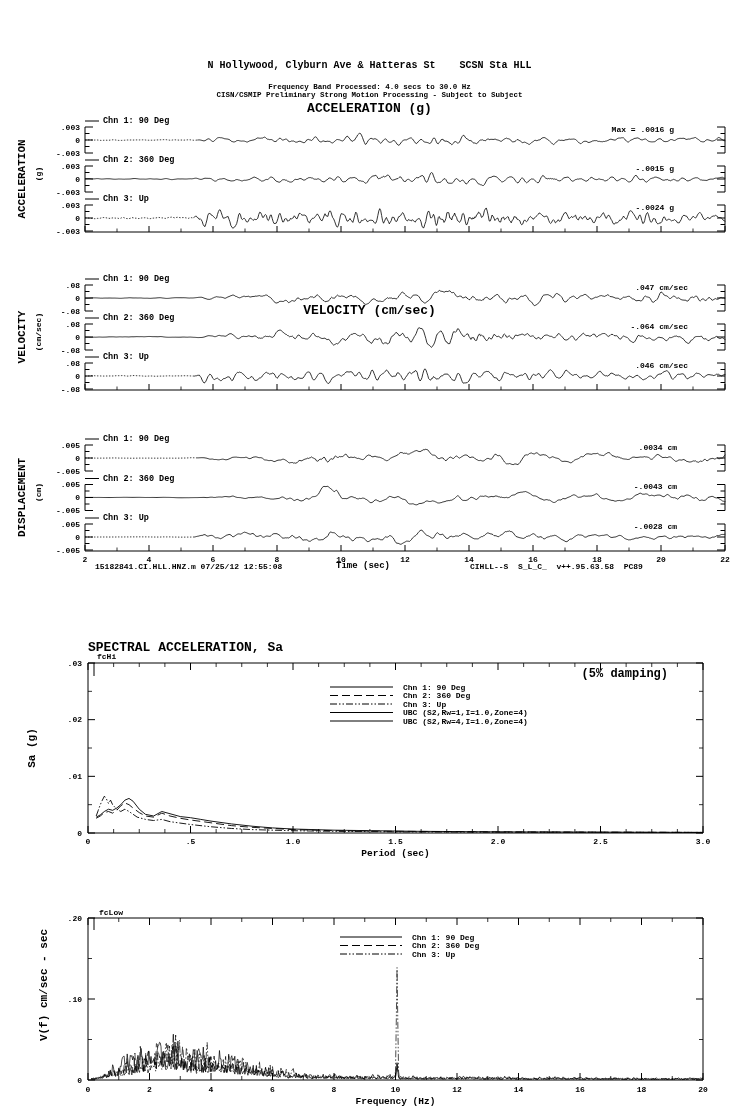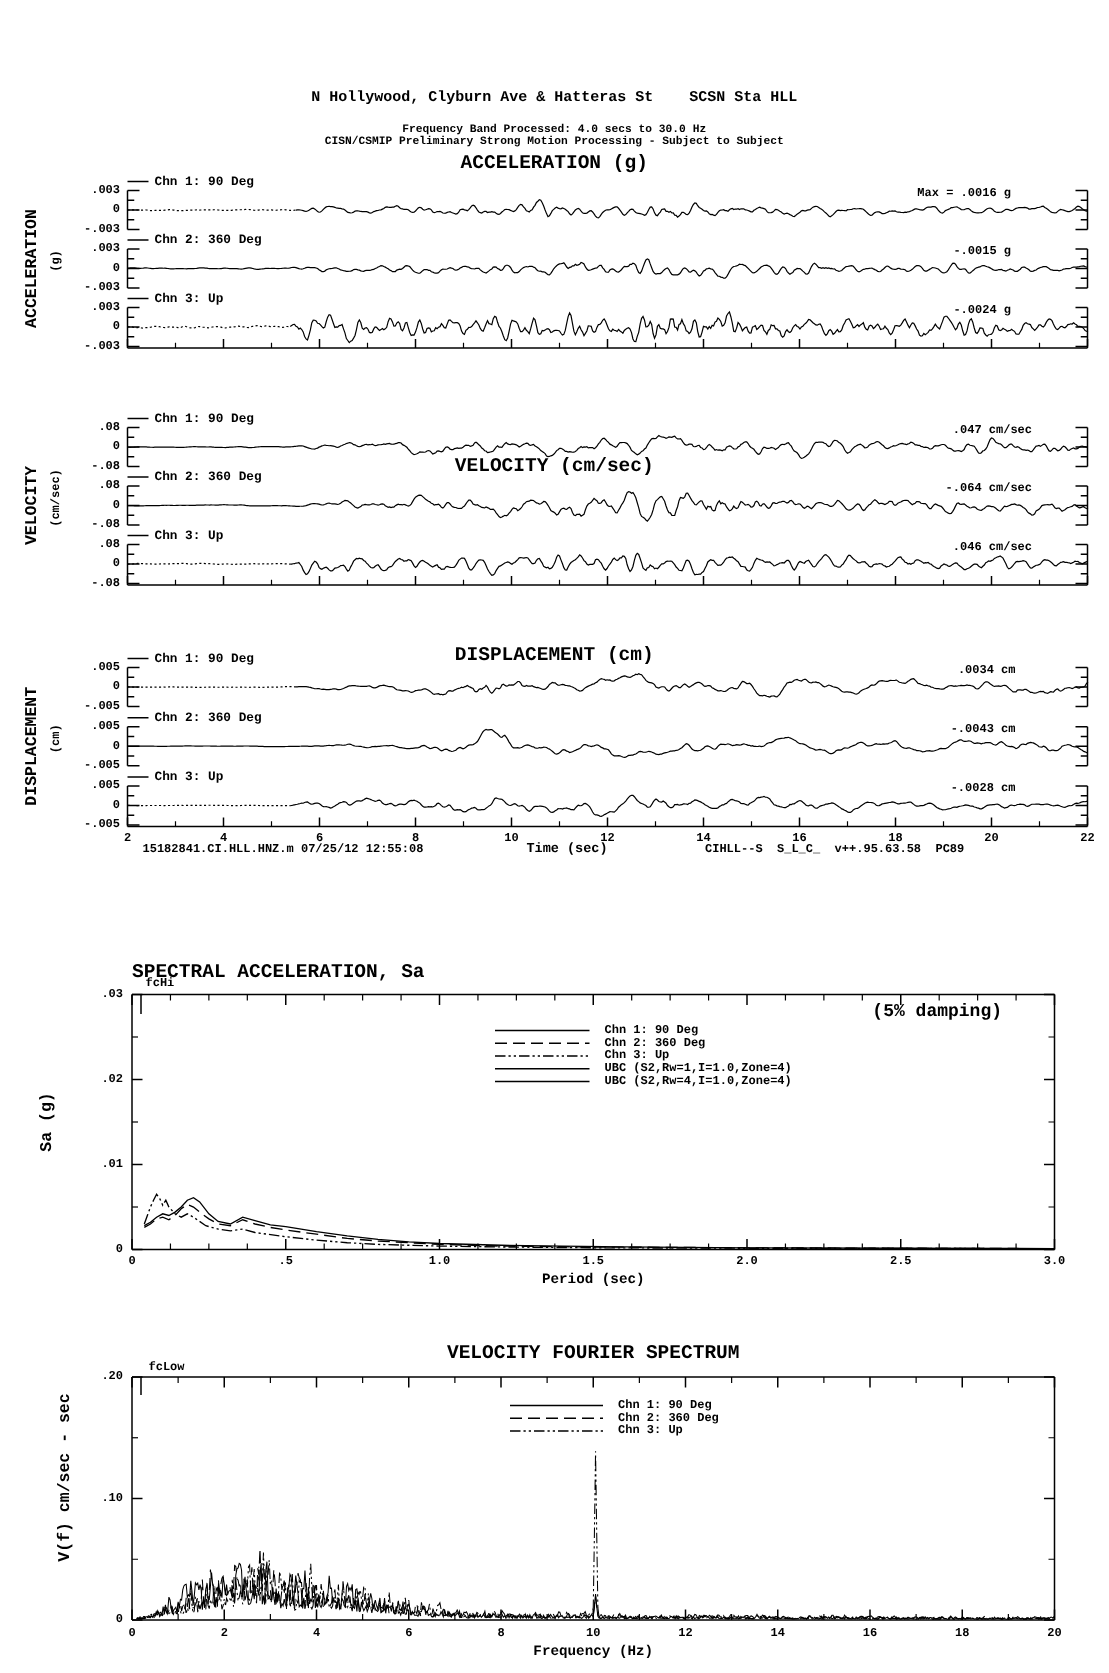--- a/index.html
+++ b/index.html
@@ -10,21 +10,21 @@
   .hdr1{top:61px;font-size:10px;}
   .hdr2{top:71px;font-size:13px;}
   .hdr3{top:84px;font-size:7.5px;}
   .hdr4{top:92px;font-size:7.5px;}
   .ptitle{font-size:13px;}
   .t-accel{top:102px;text-align:center;}
   .t-vel{top:266px;margin-top:38px;}
   .t-disp{top:430px;}
   .t-sa{top:641px;left:88px;width:615px;}
   .t-fourier{top:895px;left:88px;width:615px;text-align:center;}
-  .xlab-time{top:562px;left:336px;width:84px;text-align:center;font-size:9px;}
+  .xlab-time{top:562px;left:336px;width:84px;font-size:9px;}
   .foot{top:563px;font-size:8px;}
   .foot-l{left:95px;}
   .foot-r{left:470px;text-align:center;}
   svg.canvas{position:absolute;top:0;left:0;}
   svg text{font-family:"Liberation Mono","DejaVu Sans Mono",monospace;font-weight:bold;fill:#000;dominant-baseline:central;}
 </style>
 </head>
 <body>
 
 <div class="page">
@@ -474,21 +474,19 @@
       <path d="M91.08,1078.63L91.84,1078.85L92.61,1079.15L93.38,1077.91L94.15,1078.57L94.92,1078.79L95.69,1079.05L96.46,1078.29L97.23,1078.9L97.99,1078.62L98.76,1076.1L99.53,1078.25L100.3,1077.35L101.07,1077.56L101.84,1077.93L102.61,1076.03L103.38,1075.81L104.14,1077.66L104.91,1077.54L105.68,1074.82L106.45,1077.65L107.22,1076.03L107.99,1076.85L108.76,1075.63L109.53,1071.76L110.29,1071.64L111.06,1071.97L111.83,1075.78L112.6,1073.57L113.37,1074.84L114.14,1070.45L114.91,1075.45L115.68,1075.58L116.44,1073.48L117.21,1075.36L117.98,1075.93L118.75,1069.35L119.52,1069.74L120.29,1068.52L121.06,1074.09L121.83,1070.81L122.59,1070.15L123.36,1073.71L124.13,1065.1L124.9,1071.37L125.67,1063.55L126.44,1072.75L127.21,1070.58L127.98,1072.25L128.74,1071.83L129.51,1071.78L130.28,1069.43L131.05,1068.29L131.82,1064.49L132.59,1072.54L133.36,1070.29L134.13,1066.8L134.89,1053.04L135.66,1065.45L136.43,1072.02L137.2,1059.45L137.97,1055.29L138.74,1069.29L139.51,1060.85L140.28,1046.33L141.04,1052.24L141.81,1052.23L142.58,1069.4L143.35,1071.14L144.12,1058.77L144.89,1060.27L145.66,1053.46L146.43,1066.49L147.19,1056.24L147.96,1052.19L148.73,1050.92L149.5,1057.21L150.27,1060.93L151.04,1063.64L151.81,1062.86L152.57,1058.99L153.34,1058.56L154.11,1062.08L154.88,1064.64L155.65,1059.33L156.42,1043.64L157.19,1044.17L157.96,1052.68L158.73,1053.42L159.49,1057.63L160.26,1054.52L161.03,1066.58L161.8,1062.5L162.57,1052.31L163.34,1066.73L164.11,1063.82L164.88,1052.85L165.64,1066.43L166.41,1066.82L167.18,1051.99L167.95,1044.89L168.72,1063.03L169.49,1053L170.26,1065.18L171.03,1068.82L171.79,1045.55L172.56,1049.71L173.33,1032.23L174.1,1055.95L174.87,1060.81L175.64,1044.26L176.41,1048.89L177.18,1053L177.94,1058.07L178.71,1066.03L179.48,1065.37L180.25,1059.99L181.02,1069.44L181.79,1059.36L182.56,1046.21L183.33,1054.01L184.09,1069.69L184.86,1062.78L185.63,1064.1L186.4,1070.12L187.17,1067.02L187.94,1059.64L188.71,1057.05L189.48,1053.79L190.24,1060.35L191.01,1069.82L191.78,1058.2L192.55,1063.34L193.32,1068.64L194.09,1072.11L194.86,1064.47L195.63,1070.06L196.39,1072.6L197.16,1056.52L197.93,1056.26L198.7,1048.78L199.47,1051.87L200.24,1053.21L201.01,1062.92L201.78,1072.38L202.54,1064.11L203.31,1071.86L204.08,1068.66L204.85,1062.77L205.62,1067.82L206.39,1068.5L207.16,1071.18L207.93,1072.61L208.69,1070.52L209.46,1061.86L210.23,1056.67L211,1070.96L211.77,1065.59L212.54,1067.37L213.31,1063.74L214.08,1068.88L214.84,1066.29L215.61,1071.83L216.38,1068.51L217.15,1069.09L217.92,1064.94L218.69,1067.52L219.46,1070.4L220.23,1070.87L220.99,1072.12L221.76,1070.53L222.53,1062.72L223.3,1059.64L224.07,1071.97L224.84,1071.73L225.61,1064.01L226.38,1071.74L227.14,1072.3L227.91,1064.12L228.68,1054.2L229.45,1062.55L230.22,1071.52L230.99,1071.11L231.76,1065.81L232.53,1063.48L233.29,1071.76L234.06,1071.23L234.83,1074.08L235.6,1065.42L236.37,1069.88L237.14,1059.69L237.91,1059.21L238.68,1065.32L239.44,1073.95L240.21,1074.63L240.98,1073.56L241.75,1066.37L242.52,1070.38L243.29,1062.7L244.06,1068.97L244.83,1071.84L245.59,1068.39L246.36,1067.46L247.13,1071.61L247.9,1075.27L248.67,1071.24L249.44,1074.71L250.21,1072.34L250.98,1073.63L251.74,1074.32L252.51,1073.03L253.28,1068.55L254.05,1071.69L254.82,1071.66L255.59,1072.86L256.36,1068.46L257.13,1066.78L257.89,1071.03L258.66,1070.09L259.43,1076.08L260.2,1076.19L260.97,1076.23L261.74,1074.95L262.51,1074.22L263.27,1075.88L264.04,1075.57L264.81,1070.02L265.58,1075.37L266.35,1074.58L267.12,1076.78L267.89,1074.2L268.66,1076.71L269.43,1073.74L270.19,1071.04L270.96,1073.83L271.73,1076.05L272.5,1076.59L273.27,1075.95L274.04,1076.7L274.81,1075.78L275.58,1075.72L276.34,1075.01L277.11,1069.65L277.88,1068.9L278.65,1074.29L279.42,1075.02L280.19,1077.07L280.96,1076.69L281.73,1071.11L282.49,1072.69L283.26,1073.28L284.03,1076.75L284.8,1077.22L285.57,1077.04L286.34,1077.79L287.11,1077.8L287.88,1077.61L288.64,1077.72L289.41,1077.55L290.18,1075.23L290.95,1076.19L291.72,1076.77L292.49,1077.2L293.26,1077.4L294.02,1074.81L294.79,1074.75L295.56,1072.97L296.33,1073.62L297.1,1076.35L297.87,1076.43L298.64,1077.46L299.41,1074.25L300.18,1077.56L300.94,1078.09L301.71,1075.95L302.48,1076L303.25,1077.91L304.02,1078.01L304.79,1078.37L305.56,1076.34L306.33,1074.12L307.09,1078.32L307.86,1078.35L308.63,1075.05L309.4,1076.5L310.17,1077.13L310.94,1078.38L311.71,1078.57L312.48,1078.59L313.24,1076.06L314.01,1073.71L314.78,1073.84L315.55,1077.13L316.32,1078.25L317.09,1077.56L317.86,1077.17L318.63,1078.16L319.39,1077.27L320.16,1078.04L320.93,1078.21L321.7,1078.17L322.47,1077.6L323.24,1078.05L324.01,1078.39L324.77,1078.27L325.54,1078.13L326.31,1076.17L327.08,1078.24L327.85,1076.55L328.62,1076.05L329.39,1074.01L330.16,1075.12L330.93,1077.91L331.69,1078.08L332.46,1078.15L333.23,1078.08L334,1078.18L334.77,1077.33L335.54,1077.15L336.31,1077.63L337.08,1078.49L337.84,1076.81L338.61,1076.56L339.38,1075.99L340.15,1075.95L340.92,1078.4L341.69,1078.02L342.46,1075.43L343.23,1077.16L343.99,1078.55L344.76,1078.57L345.53,1077.35L346.3,1076.05L347.07,1076.88L347.84,1077.4L348.61,1078.89L349.38,1077.12L350.14,1075.86L350.91,1078.15L351.68,1078L352.45,1077.46L353.22,1078.14L353.99,1078.91L354.76,1077.26L355.53,1078.93L356.29,1078.92L357.06,1076.21L357.83,1078.67L358.6,1077.93L359.37,1077.4L360.14,1077.4L360.91,1074.55L361.68,1075.85L362.44,1077.07L363.21,1078.86L363.98,1078.84L364.75,1077.94L365.52,1077.84L366.29,1077.23L367.06,1078.58L367.83,1077.09L368.59,1075.45L369.36,1077.01L370.13,1079.03L370.9,1076.85L371.67,1076.51L372.44,1078.25L373.21,1078.26L373.98,1078.11L374.74,1078.05L375.51,1077.5L376.28,1078.71L377.05,1078.64L377.82,1077.18L378.59,1075.5L379.36,1076L380.13,1077.48L380.89,1077.44L381.66,1078.47L382.43,1078.08L383.2,1077.92L383.97,1078.64L384.74,1077.88L385.51,1078.47L386.28,1078.24L387.04,1075.72L387.81,1077.17L388.58,1078.92L389.35,1076.48L390.12,1078.04L390.89,1078.85L391.66,1077.4L392.43,1078.8L393.19,1077.67L393.96,1076.44L394.73,1076.27L395.5,1077.02L396.27,1071.73L397.04,1063.98L397.81,1071.03L398.58,1076.5L399.34,1077.61L400.11,1079.06L400.88,1078.87L401.65,1078.41L402.42,1078.36L403.19,1076.12L403.96,1077.48L404.73,1078.75L405.49,1077.29L406.26,1079.08L407.03,1078.13L407.8,1078.46L408.57,1077.6L409.34,1076.05L410.11,1077.51L410.88,1077.57L411.64,1077.66L412.41,1078.61L413.18,1078.79L413.95,1077.55L414.72,1077.65L415.49,1077.75L416.26,1079.09L417.03,1077.75L417.79,1078.46L418.56,1078.5L419.33,1078.5L420.1,1077.5L420.87,1078.19L421.64,1078.93L422.41,1078.95L423.18,1078.72L423.94,1079.02L424.71,1077.74L425.48,1077.4L426.25,1078.67L427.02,1078.91L427.79,1079.27L428.56,1077.71L429.33,1077.69L430.09,1078.73L430.86,1078.57L431.63,1079.01L432.4,1078.98L433.17,1077.56L433.94,1078.05L434.71,1077.92L435.48,1078.88L436.24,1078.34L437.01,1079.13L437.78,1078.94L438.55,1078.49L439.32,1078.43L440.09,1077.4L440.86,1077.53L441.63,1078.43L442.39,1078.88L443.16,1078.67L443.93,1077.99L444.7,1078.22L445.47,1078.87L446.24,1078.03L447.01,1078.68L447.78,1078.27L448.54,1078.23L449.31,1077.38L450.08,1079.24L450.85,1078.16L451.62,1077.5L452.39,1077.32L453.16,1078.47L453.93,1078.15L454.69,1076.59L455.46,1078.08L456.23,1079.05L457,1078.64L457.77,1078.21L458.54,1077.81L459.31,1078.72L460.08,1078.04L460.84,1077.58L461.61,1077.94L462.38,1078.78L463.15,1078.62L463.92,1079.02L464.69,1079.1L465.46,1079.07L466.23,1079.02L466.99,1077.64L467.76,1077.66L468.53,1078.65L469.3,1077.83L470.07,1077.18L470.84,1078.25L471.61,1079.15L472.38,1078.85L473.14,1078.79L473.91,1079.2L474.68,1079.15L475.45,1078.37L476.22,1078.54L476.99,1078.48L477.76,1078.27L478.53,1076.63L479.29,1076.84L480.06,1077.76L480.83,1079.17L481.6,1077.69L482.37,1076.97L483.14,1078.93L483.91,1079.28L484.68,1078.86L485.44,1079.16L486.21,1078.11L486.98,1076.69L487.75,1078.32L488.52,1079.15L489.29,1076.97L490.06,1078.02L490.83,1077.86L491.59,1078.6L492.36,1079.23L493.13,1078.88L493.9,1077.67L494.67,1079.15L495.44,1078.33L496.21,1078.9L496.98,1077.13L497.74,1077.01L498.51,1077L499.28,1078.47L500.05,1079.01L500.82,1079.06L501.59,1079.02L502.36,1079.1L503.13,1078.67L503.89,1078.66L504.66,1078.31L505.43,1077.76L506.2,1078.2L506.97,1077.69L507.74,1078.75L508.51,1078.65L509.28,1077.16L510.04,1077.51L510.81,1079.19L511.58,1079.22L512.35,1078.79L513.12,1077.9L513.89,1079.22L514.66,1078.19L515.42,1079.31L516.19,1079.06L516.96,1077.78L517.73,1077.65L518.5,1078.25L519.27,1078.43L520.04,1079.07L520.81,1079.12L521.58,1077.93L522.34,1078.84L523.11,1078.92L523.88,1079.09L524.65,1078.48L525.42,1078.73L526.19,1079.07L526.96,1079.07L527.73,1079.18L528.49,1079.27L529.26,1079.28L530.03,1078.99L530.8,1078.8L531.57,1077.68L532.34,1078.16L533.11,1079.16L533.88,1079.16L534.64,1078.11L535.41,1078.6L536.18,1079.24L536.95,1078.72L537.72,1079.29L538.49,1078.37L539.26,1079.14L540.03,1079.31L540.79,1078.83L541.56,1079.29L542.33,1079L543.1,1079.35L543.87,1078.79L544.64,1078.27L545.41,1079.27L546.17,1079.31L546.94,1078.84L547.71,1078.19L548.48,1079.04L549.25,1077.9L550.02,1078.68L550.79,1078.77L551.56,1077.88L552.33,1077.96L553.09,1078.45L553.86,1078.44L554.63,1079.07L555.4,1078.82L556.17,1078.08L556.94,1078.08L557.71,1077.48L558.48,1077.74L559.24,1078.68L560.01,1078.76L560.78,1079.27L561.55,1078.91L562.32,1078.87L563.09,1079.32L563.86,1078.27L564.63,1078.69L565.39,1078.91L566.16,1079.33L566.93,1079.08L567.7,1078.61L568.47,1078.05L569.24,1078.95L570.01,1079.07L570.78,1078.96L571.54,1079.01L572.31,1078.84L573.08,1079.31L573.85,1079.17L574.62,1078.82L575.39,1078.62L576.16,1079.08L576.92,1078.15L577.69,1079.12L578.46,1077.95L579.23,1078.91L580,1078.44L580.77,1079.21L581.54,1079.25L582.31,1078.88L583.08,1079.36L583.84,1079.34L584.61,1078.42L585.38,1077.89L586.15,1077.63L586.92,1077.84L587.69,1078.25L588.46,1079.14L589.23,1079.1L589.99,1079.25L590.76,1079.28L591.53,1079.33L592.3,1078.89L593.07,1079.12L593.84,1078.87L594.61,1077.97L595.38,1079.02L596.14,1078.86L596.91,1079.17L597.68,1078.05L598.45,1078.72L599.22,1078.6L599.99,1079.14L600.76,1078.98L601.53,1078.74L602.29,1078.75L603.06,1079.26L603.83,1078.98L604.6,1079.09L605.37,1079.35L606.14,1079.18L606.91,1079.06L607.68,1078.75L608.44,1078.52L609.21,1079.13L609.98,1079.3L610.75,1079.08L611.52,1078.87L612.29,1077.73L613.06,1078.54L613.83,1079.31L614.59,1078.72L615.36,1078.19L616.13,1078.26L616.9,1077.99L617.67,1078.86L618.44,1078.25L619.21,1078.92L619.98,1079.48L620.74,1078.24L621.51,1077.96L622.28,1079.26L623.05,1079.33L623.82,1079.12L624.59,1078.99L625.36,1079.23L626.13,1079.19L626.89,1079.14L627.66,1078.13L628.43,1079.26L629.2,1079.19L629.97,1079.17L630.74,1078.81L631.51,1078.98L632.28,1079.27L633.04,1078.22L633.81,1077.4L634.58,1078.3L635.35,1079.16L636.12,1079.48L636.89,1078.97L637.66,1078.23L638.43,1078.35L639.19,1079.46L639.96,1079.42L640.73,1078.93L641.5,1078.92L642.27,1079L643.04,1079.14L643.81,1079.46L644.58,1078.51L645.34,1079.25L646.11,1078.54L646.88,1078.92L647.65,1078.07L648.42,1078.55L649.19,1078.18L649.96,1079.22L650.73,1079.15L651.49,1079.51L652.26,1079.51L653.03,1078.55L653.8,1079.14L654.57,1079.3L655.34,1079.35L656.11,1079.34L656.88,1079.31L657.64,1078.89L658.41,1078.75L659.18,1078.45L659.95,1079.13L660.72,1079.4L661.49,1078.62L662.26,1078.98L663.03,1079.29L663.79,1079.15L664.56,1078.97L665.33,1078.81L666.1,1079.17L666.87,1078.87L667.64,1079.19L668.41,1079.03L669.18,1079.33L669.94,1079.35L670.71,1078.1L671.48,1078.9L672.25,1079.09L673.02,1078.5L673.79,1079.31L674.56,1079.51L675.33,1078.46L676.09,1078.77L676.86,1078.71L677.63,1078.66L678.4,1079.14L679.17,1079.11L679.94,1078.68L680.71,1078.92L681.48,1079.34L682.24,1079.4L683.01,1079.4L683.78,1079.12L684.55,1079.46L685.32,1078.47L686.09,1079.14L686.86,1079.35L687.63,1078.99L688.39,1079.36L689.16,1079.35L689.93,1079.02L690.7,1078.83L691.47,1077.63L692.24,1078.8L693.01,1079.22L693.78,1079.06L694.54,1079.49L695.31,1078.62L696.08,1078.75L696.85,1078.9L697.62,1078.95L698.39,1078.77L699.16,1079.07L699.93,1079.35L700.69,1079.05L701.46,1079.04L702.23,1078.33L703,1078.51" fill="none" stroke="#000" stroke-width="0.7" stroke-dasharray="8,4"></path>
       <path d="M91.08,1079.2L91.84,1078.96L92.61,1078.54L93.38,1079.11L94.15,1079.13L94.92,1079.2L95.69,1077.71L96.46,1077.75L97.23,1078.66L97.99,1078.98L98.76,1077.21L99.53,1077.18L100.3,1076.29L101.07,1076.27L101.84,1078.13L102.61,1078.47L103.38,1077.47L104.14,1076.47L104.91,1073.92L105.68,1076.95L106.45,1076.48L107.22,1078.09L107.99,1077.79L108.76,1076.03L109.53,1074.11L110.29,1069.94L111.06,1074.15L111.83,1076.97L112.6,1075.79L113.37,1075.18L114.14,1073.25L114.91,1071.6L115.68,1077.04L116.44,1076.28L117.21,1073.51L117.98,1074.89L118.75,1076.33L119.52,1069.98L120.29,1074.29L121.06,1076.38L121.83,1076.17L122.59,1074.53L123.36,1070.42L124.13,1076.16L124.9,1072.07L125.67,1074.11L126.44,1069.35L127.21,1058.35L127.98,1070.12L128.74,1075.48L129.51,1073.95L130.28,1064.42L131.05,1066.53L131.82,1074.88L132.59,1067.33L133.36,1072.81L134.13,1070.32L134.89,1067.13L135.66,1070.48L136.43,1069.68L137.2,1072.86L137.97,1062.24L138.74,1070.39L139.51,1072.39L140.28,1066.26L141.04,1069.31L141.81,1069.68L142.58,1058.87L143.35,1069.53L144.12,1072.09L144.89,1071.68L145.66,1061.28L146.43,1058.89L147.19,1066.05L147.96,1072.86L148.73,1070.66L149.5,1066.09L150.27,1070.94L151.04,1065.56L151.81,1067.38L152.57,1065.46L153.34,1066.12L154.11,1067.96L154.88,1052.53L155.65,1071.16L156.42,1067.5L157.19,1052.99L157.96,1060.51L158.73,1067.4L159.49,1064.89L160.26,1061.03L161.03,1063.08L161.8,1069.54L162.57,1067.52L163.34,1057.27L164.11,1053.44L164.88,1058.35L165.64,1044.65L166.41,1043.4L167.18,1061.87L167.95,1061.35L168.72,1054.08L169.49,1046.07L170.26,1061.95L171.03,1065.46L171.79,1057.4L172.56,1044.31L173.33,1067.21L174.1,1056.19L174.87,1054L175.64,1035.04L176.41,1054.87L177.18,1069.41L177.94,1047.01L178.71,1049.79L179.48,1040.11L180.25,1056.68L181.02,1053.69L181.79,1064.01L182.56,1060.6L183.33,1064.41L184.09,1067.8L184.86,1065.26L185.63,1062.55L186.4,1047.64L187.17,1051.65L187.94,1060.13L188.71,1055.77L189.48,1062.46L190.24,1054.09L191.01,1072.74L191.78,1062.25L192.55,1055.57L193.32,1071.29L194.09,1053.49L194.86,1049.4L195.63,1066.93L196.39,1073.32L197.16,1073.01L197.93,1067.3L198.7,1069.06L199.47,1053.64L200.24,1055.09L201.01,1054.88L201.78,1070.98L202.54,1065.28L203.31,1072.59L204.08,1055.44L204.85,1063.48L205.62,1072.06L206.39,1051.55L207.16,1042.57L207.93,1059.51L208.69,1068.04L209.46,1058.5L210.23,1065.66L211,1056.71L211.77,1071.68L212.54,1065.92L213.31,1065.72L214.08,1056.05L214.84,1062.48L215.61,1064.38L216.38,1065.67L217.15,1068.41L217.92,1068.41L218.69,1063.06L219.46,1071.84L220.23,1070.18L220.99,1068.74L221.76,1063.63L222.53,1065.56L223.3,1064.93L224.07,1072.85L224.84,1065.86L225.61,1056.43L226.38,1071.87L227.14,1072.49L227.91,1067.23L228.68,1055.87L229.45,1063.5L230.22,1068.44L230.99,1065.6L231.76,1071.31L232.53,1069.48L233.29,1064.38L234.06,1071.66L234.83,1068.41L235.6,1067.66L236.37,1069.52L237.14,1061.59L237.91,1068.11L238.68,1061.58L239.44,1062.76L240.21,1059.83L240.98,1066.09L241.75,1065.31L242.52,1057.37L243.29,1057.96L244.06,1067.72L244.83,1070.76L245.59,1062.24L246.36,1071.02L247.13,1072.87L247.9,1069.21L248.67,1071.99L249.44,1069.07L250.21,1073.83L250.98,1073.42L251.74,1073.23L252.51,1070.84L253.28,1067.85L254.05,1074.74L254.82,1074.38L255.59,1068.52L256.36,1073.02L257.13,1071.14L257.89,1071.16L258.66,1072.23L259.43,1061.33L260.2,1070.74L260.97,1071.02L261.74,1068.24L262.51,1073.46L263.27,1074.19L264.04,1074.07L264.81,1071.28L265.58,1067.81L266.35,1068.32L267.12,1073.21L267.89,1071.72L268.66,1075.87L269.43,1071.3L270.19,1065.24L270.96,1073.1L271.73,1073.66L272.5,1066.65L273.27,1073.87L274.04,1076.24L274.81,1074.25L275.58,1075.43L276.34,1074.58L277.11,1074.4L277.88,1075.75L278.65,1070.88L279.42,1074.54L280.19,1076.73L280.96,1068.16L281.73,1072.22L282.49,1070.1L283.26,1073.89L284.03,1074.53L284.8,1074.43L285.57,1073.01L286.34,1069.31L287.11,1075.68L287.88,1077.32L288.64,1072.37L289.41,1074.95L290.18,1077.44L290.95,1074.26L291.72,1070.3L292.49,1069.88L293.26,1068.55L294.02,1072.7L294.79,1074.54L295.56,1077.51L296.33,1076.86L297.1,1077.08L297.87,1077.76L298.64,1073.94L299.41,1077.32L300.18,1077.06L300.94,1075.64L301.71,1078.09L302.48,1074.26L303.25,1077.11L304.02,1076.65L304.79,1075.26L305.56,1075.91L306.33,1075.64L307.09,1074.33L307.86,1076.94L308.63,1078.23L309.4,1077.73L310.17,1077.36L310.94,1078.23L311.71,1077.73L312.48,1077.26L313.24,1076.66L314.01,1077.62L314.78,1077.78L315.55,1078.12L316.32,1077.22L317.09,1075L317.86,1074.94L318.63,1075.49L319.39,1077.52L320.16,1076.41L320.93,1075.85L321.7,1077.33L322.47,1076.4L323.24,1074.2L324.01,1078.16L324.77,1078.27L325.54,1074.87L326.31,1078.43L327.08,1076.4L327.85,1077.94L328.62,1075.71L329.39,1077.89L330.16,1078.14L330.93,1077.9L331.69,1075.62L332.46,1077.02L333.23,1076.24L334,1074.9L334.77,1076.33L335.54,1078.21L336.31,1077.3L337.08,1077.82L337.84,1075.63L338.61,1076.25L339.38,1078.57L340.15,1077.66L340.92,1076.01L341.69,1078.81L342.46,1077.04L343.23,1078.44L343.99,1076.49L344.76,1078.44L345.53,1076.9L346.3,1076.49L347.07,1077.72L347.84,1078.11L348.61,1078.38L349.38,1076.51L350.14,1076.44L350.91,1078.08L351.68,1077.23L352.45,1077.75L353.22,1078.09L353.99,1077.18L354.76,1078.75L355.53,1077.93L356.29,1076.78L357.06,1076.23L357.83,1076.95L358.6,1078.68L359.37,1078.33L360.14,1078.57L360.91,1077.21L361.68,1078.04L362.44,1078.36L363.21,1078.53L363.98,1078.08L364.75,1076.96L365.52,1077.69L366.29,1078.58L367.06,1078.22L367.83,1078.87L368.59,1078.32L369.36,1077.62L370.13,1077.35L370.9,1077.32L371.67,1076.73L372.44,1074.62L373.21,1074.78L373.98,1077.2L374.74,1078.31L375.51,1078.15L376.28,1078.57L377.05,1077.3L377.82,1074.63L378.59,1074.26L379.36,1077.2L380.13,1078.58L380.89,1077.93L381.66,1078.22L382.43,1076.24L383.2,1075.69L383.97,1077.42L384.74,1077.79L385.51,1077.44L386.28,1078.48L387.04,1076.88L387.81,1076.02L388.58,1075.73L389.35,1075.51L390.12,1074.41L390.89,1076.68L391.66,1078.48L392.43,1076.72L393.19,1075.66L393.96,1076.89L394.73,1075.91L395.5,1071.63L396.27,1022.71L397.04,967.57L397.81,1022.16L398.58,1071.77L399.34,1077.8L400.11,1078.65L400.88,1078.82L401.65,1078.68L402.42,1077.65L403.19,1076.98L403.96,1077.28L404.73,1077.1L405.49,1076.71L406.26,1077.37L407.03,1078.16L407.8,1078.52L408.57,1078.94L409.34,1078.21L410.11,1078.74L410.88,1078.95L411.64,1077.06L412.41,1076.35L413.18,1078.37L413.95,1078.51L414.72,1077.92L415.49,1078.42L416.26,1078.55L417.03,1076.79L417.79,1079.03L418.56,1078.9L419.33,1078.49L420.1,1078.35L420.87,1078.01L421.64,1077.77L422.41,1078.14L423.18,1078.67L423.94,1077.29L424.71,1078.59L425.48,1077.3L426.25,1078.48L427.02,1078.25L427.79,1078.79L428.56,1078.93L429.33,1078.15L430.09,1077.1L430.86,1077.17L431.63,1078.79L432.4,1079.17L433.17,1079.01L433.94,1078.53L434.71,1077.68L435.48,1077.77L436.24,1077.74L437.01,1078.6L437.78,1078.87L438.55,1077.77L439.32,1077.88L440.09,1078.56L440.86,1076.7L441.63,1078.3L442.39,1078.69L443.16,1076.91L443.93,1078.34L444.7,1078.8L445.47,1077.17L446.24,1077.2L447.01,1077.5L447.78,1079.22L448.54,1078.55L449.31,1078.26L450.08,1078.48L450.85,1077.19L451.62,1078.72L452.39,1079.22L453.16,1078.22L453.93,1078.37L454.69,1078.48L455.46,1078.6L456.23,1079.2L457,1078.69L457.77,1078.39L458.54,1078.76L459.31,1078.58L460.08,1077.91L460.84,1078.85L461.61,1079.15L462.38,1077.98L463.15,1079.17L463.92,1078.58L464.69,1078.32L465.46,1078.89L466.23,1077.17L466.99,1078.28L467.76,1078.85L468.53,1079.11L469.3,1077.58L470.07,1078.02L470.84,1079.2L471.61,1077.85L472.38,1077.42L473.14,1076.88L473.91,1077.89L474.68,1077.27L475.45,1077.51L476.22,1078.47L476.99,1078.62L477.76,1077.39L478.53,1078.5L479.29,1078.26L480.06,1078.16L480.83,1077.94L481.6,1078.49L482.37,1078.54L483.14,1079.07L483.91,1078.84L484.68,1078.74L485.44,1078.34L486.21,1079.11L486.98,1078.74L487.75,1078.28L488.52,1078.87L489.29,1078.46L490.06,1079.08L490.83,1078.71L491.59,1078.09L492.36,1078.74L493.13,1078.46L493.9,1078.89L494.67,1078.25L495.44,1078.84L496.21,1078.14L496.98,1078.92L497.74,1079.12L498.51,1078.7L499.28,1079.06L500.05,1078.79L500.82,1079.2L501.59,1079.26L502.36,1079.21L503.13,1078.92L503.89,1078.08L504.66,1077.23L505.43,1077.37L506.2,1077.21L506.97,1079.04L507.74,1078.31L508.51,1078.15L509.28,1077.06L510.04,1077.26L510.81,1078.12L511.58,1079.05L512.35,1078.1L513.12,1078.16L513.89,1078.75L514.66,1078.33L515.42,1079.12L516.19,1078.23L516.96,1077.69L517.73,1079.05L518.5,1077.58L519.27,1078.96L520.04,1079.07L520.81,1078.85L521.58,1077.74L522.34,1077.48L523.11,1078L523.88,1078.45L524.65,1078.73L525.42,1077.95L526.19,1078.02L526.96,1078.7L527.73,1078.91L528.49,1078.56L529.26,1079.22L530.03,1078.84L530.8,1079.14L531.57,1079.01L532.34,1078.81L533.11,1079L533.88,1078.79L534.64,1078.37L535.41,1078.5L536.18,1078.75L536.95,1078.83L537.72,1079.24L538.49,1078.8L539.26,1077.91L540.03,1076.75L540.79,1078.23L541.56,1078.3L542.33,1079.29L543.1,1078.78L543.87,1078.87L544.64,1078.29L545.41,1077.26L546.17,1077.19L546.94,1077.62L547.71,1077.46L548.48,1078.38L549.25,1077.86L550.02,1078.88L550.79,1078.25L551.56,1078.58L552.33,1078.34L553.09,1078.38L553.86,1078.09L554.63,1077.22L555.4,1078.07L556.17,1079.19L556.94,1078.01L557.71,1077.48L558.48,1077.61L559.24,1078.01L560.01,1078.89L560.78,1078.77L561.55,1079.14L562.32,1078.38L563.09,1076.86L563.86,1078.42L564.63,1078.4L565.39,1078.42L566.16,1078.61L566.93,1078.24L567.7,1078.86L568.47,1079.12L569.24,1079L570.01,1078.02L570.78,1078.9L571.54,1078.55L572.31,1078.95L573.08,1077.96L573.85,1078.19L574.62,1077.99L575.39,1078.12L576.16,1078.44L576.92,1078.99L577.69,1079.22L578.46,1079.15L579.23,1079.04L580,1078.45L580.77,1079.04L581.54,1079.19L582.31,1079.02L583.08,1078.95L583.84,1078.62L584.61,1079.22L585.38,1079.39L586.15,1078.35L586.92,1078.13L587.69,1078.47L588.46,1078.42L589.23,1079.29L589.99,1078.68L590.76,1077.32L591.53,1078.24L592.3,1079.06L593.07,1079.21L593.84,1079.11L594.61,1079.13L595.38,1078.66L596.14,1078.55L596.91,1078.79L597.68,1079.1L598.45,1079.27L599.22,1078.43L599.99,1079.31L600.76,1079.25L601.53,1079.15L602.29,1078.8L603.06,1078.79L603.83,1078.45L604.6,1079.38L605.37,1078.57L606.14,1078.54L606.91,1078.58L607.68,1078.51L608.44,1078.95L609.21,1078.39L609.98,1078.77L610.75,1078.17L611.52,1079.27L612.29,1079.18L613.06,1078.68L613.83,1078.17L614.59,1078L615.36,1077.84L616.13,1078.85L616.9,1078.96L617.67,1079.06L618.44,1079.47L619.21,1079.03L619.98,1078.59L620.74,1078.56L621.51,1079.09L622.28,1078.32L623.05,1078.22L623.82,1079.26L624.59,1079.34L625.36,1079.3L626.13,1079.43L626.89,1079.45L627.66,1078.12L628.43,1077.96L629.2,1078.87L629.97,1079.32L630.74,1079.2L631.51,1078.79L632.28,1078.73L633.04,1079.45L633.81,1079.44L634.58,1078.75L635.35,1079.03L636.12,1079.38L636.89,1078.03L637.66,1079.02L638.43,1079.12L639.19,1079.02L639.96,1079.04L640.73,1079.35L641.5,1077.96L642.27,1078.24L643.04,1079.21L643.81,1079.21L644.58,1078.97L645.34,1078.96L646.11,1078.88L646.88,1078.9L647.65,1078.66L648.42,1078.8L649.19,1078.96L649.96,1077.92L650.73,1078.57L651.49,1078.43L652.26,1078.99L653.03,1079.05L653.8,1078.94L654.57,1079.4L655.34,1078.89L656.11,1077.67L656.88,1078.04L657.64,1079.07L658.41,1079.38L659.18,1079.14L659.95,1078.31L660.72,1078.44L661.49,1078.72L662.26,1079.25L663.03,1078.94L663.79,1078.58L664.56,1078.83L665.33,1078.51L666.1,1079.06L666.87,1078.8L667.64,1079.32L668.41,1078.51L669.18,1079.07L669.94,1078.57L670.71,1078.99L671.48,1078.44L672.25,1078.6L673.02,1078.42L673.79,1079.45L674.56,1079.2L675.33,1078.09L676.09,1078.31L676.86,1078.97L677.63,1078.61L678.4,1077.75L679.17,1078.33L679.94,1079L680.71,1079.07L681.48,1078.84L682.24,1079.38L683.01,1078.44L683.78,1077.82L684.55,1079.32L685.32,1078.55L686.09,1078.56L686.86,1079.08L687.63,1077.71L688.39,1077.97L689.16,1077.87L689.93,1077.87L690.7,1078.11L691.47,1078.36L692.24,1079.5L693.01,1078.96L693.78,1079.23L694.54,1079.09L695.31,1077.82L696.08,1078.62L696.85,1079.43L697.62,1078.26L698.39,1078.64L699.16,1078.38L699.93,1079.26L700.69,1079.19L701.46,1079.3L702.23,1078.09L703,1077.59" fill="none" stroke="#000" stroke-width="0.7" stroke-dasharray="7,2,1.5,2,1.5,2"></path>
     </svg>
 
   <div class="abs ctr hdr1">N Hollywood, Clyburn Ave &amp; Hatteras St    SCSN Sta HLL</div>
   <div class="abs ctr hdr3">Frequency Band Processed: 4.0 secs to 30.0 Hz</div>
   <div class="abs ctr hdr4">CISN/CSMIP Preliminary Strong Motion Processing - Subject to Subject</div>
 
   <div class="abs ctr ptitle t-accel">ACCELERATION (g)</div>
   <div class="abs ctr ptitle t-vel">VELOCITY (cm/sec)</div>
-  <div class="abs ctr ptitle t-disp">DISPLACEMENT (cm)</div>
   <div class="abs ptitle t-sa">SPECTRAL ACCELERATION, Sa</div>
-  <div class="abs ptitle t-fourier">VELOCITY FOURIER SPECTRUM</div>
 
   <div class="abs xlab-time">Time (sec)</div>
   <div class="abs foot foot-l">15182841.CI.HLL.HNZ.m 07/25/12 12:55:08</div>
   <div class="abs foot foot-r">CIHLL--S  S_L_C_  v++.95.63.58  PC89</div>
 
 </div>
 
 </body></html>

